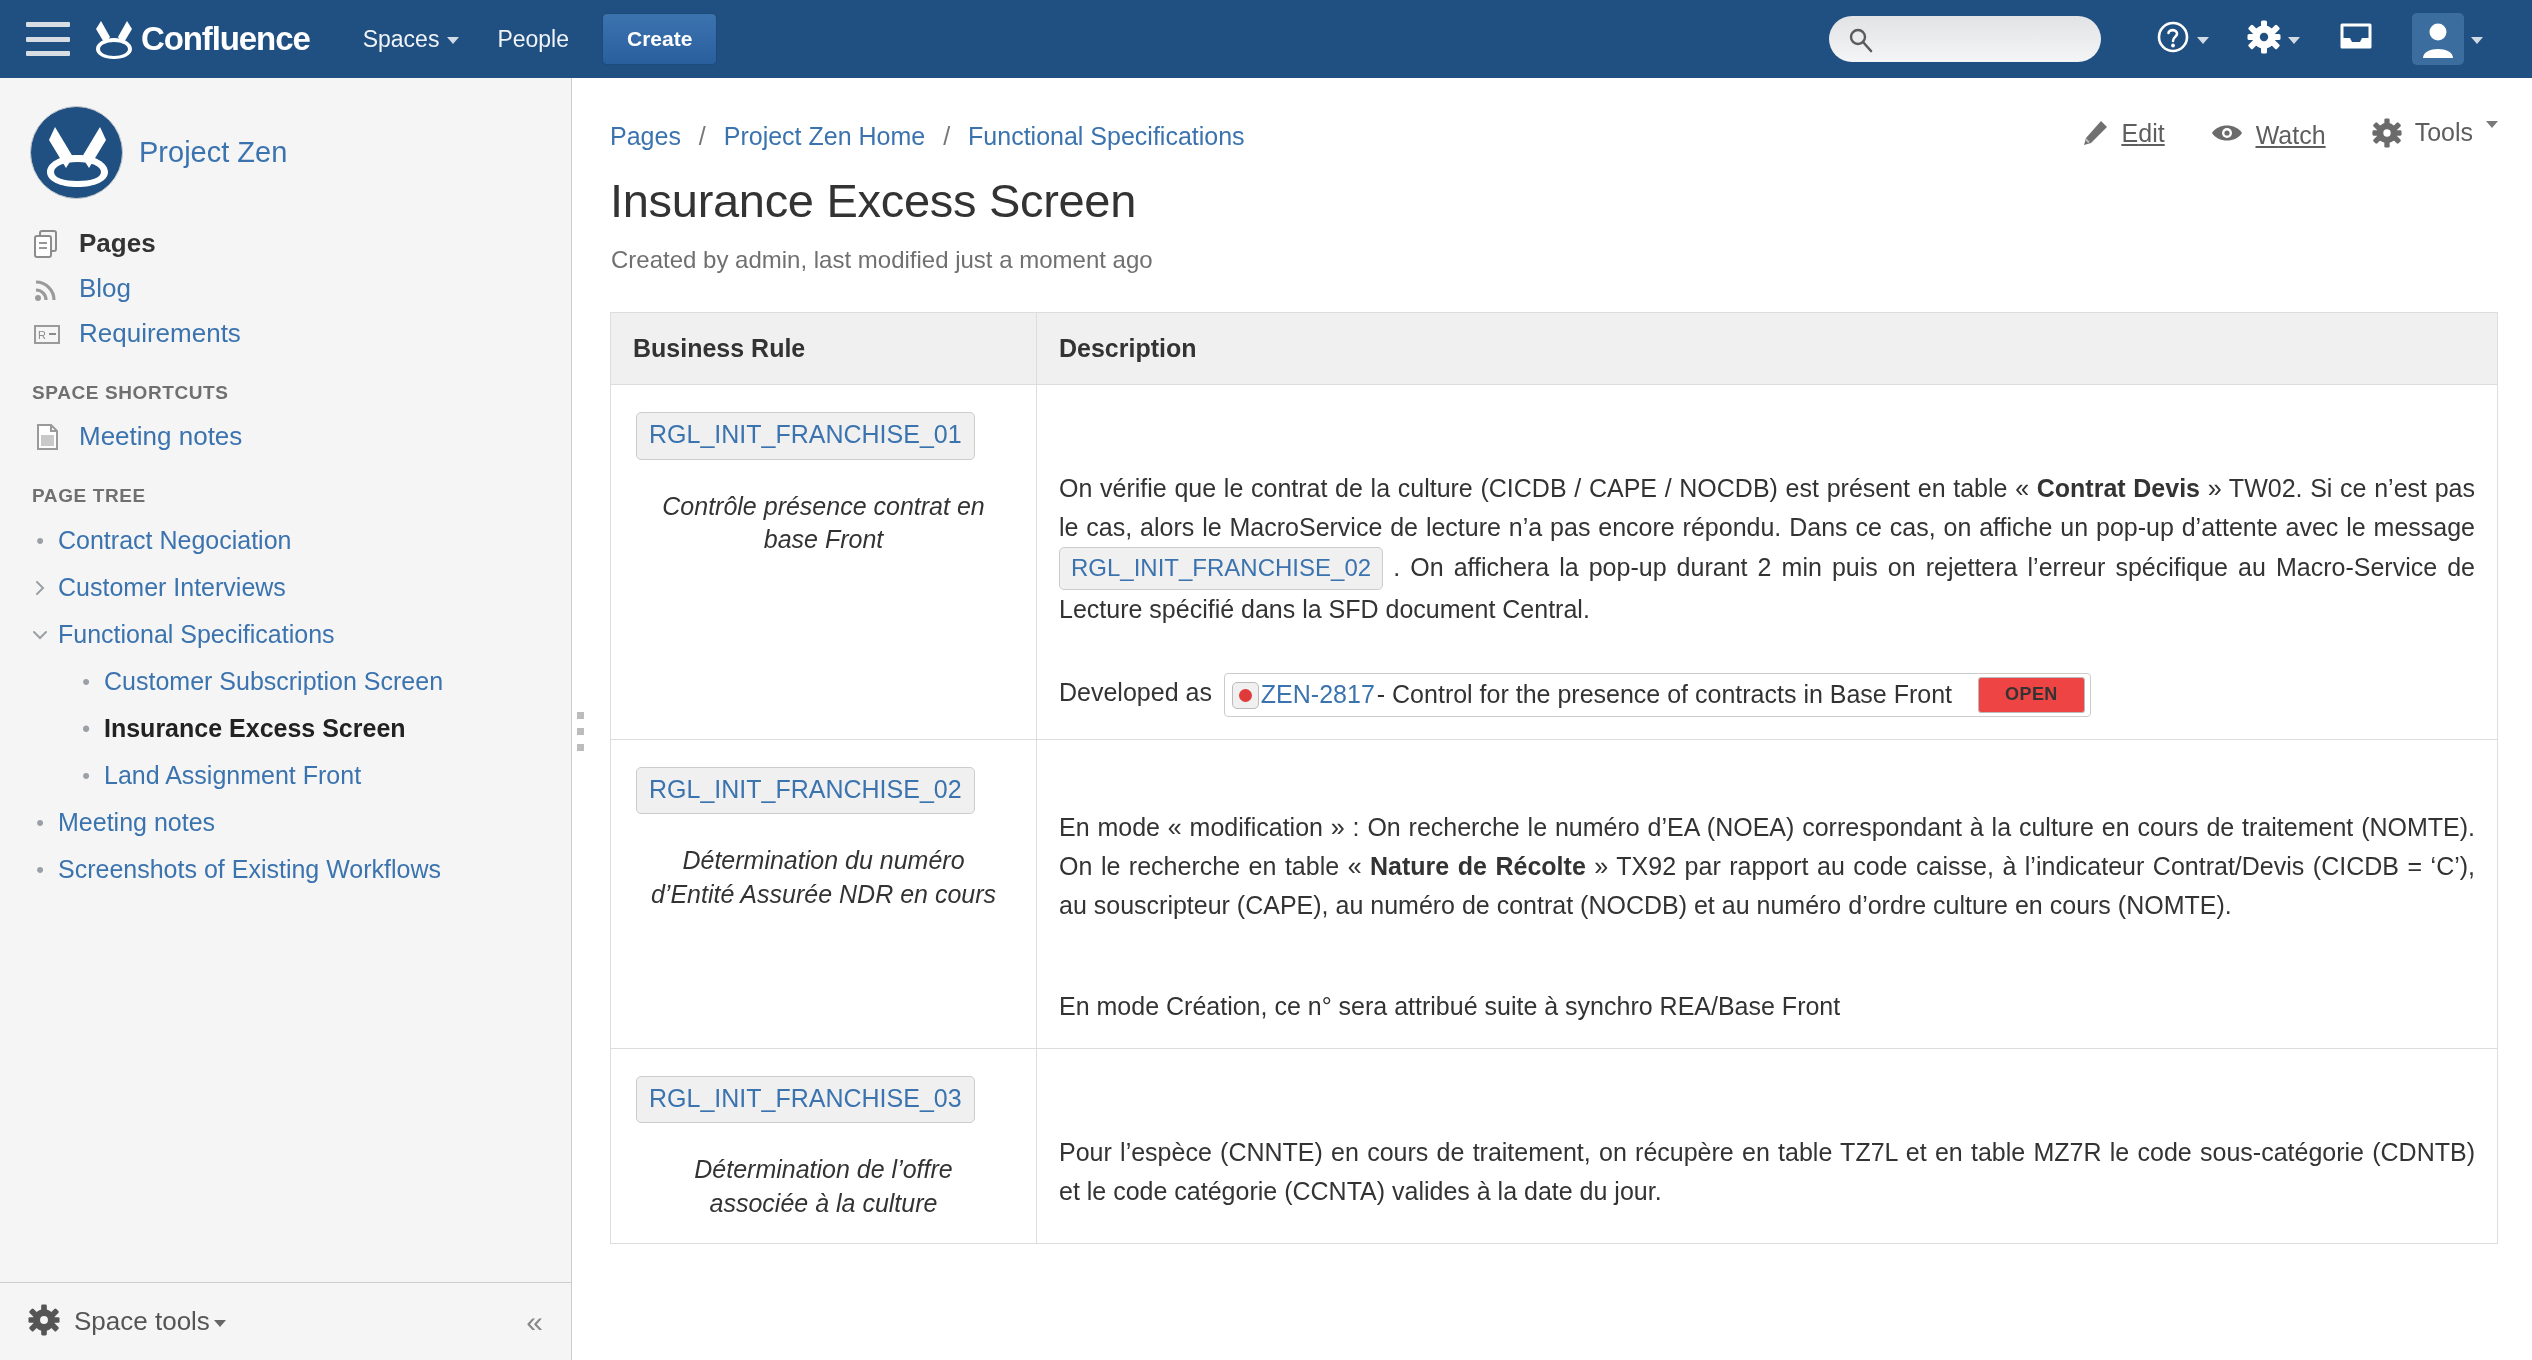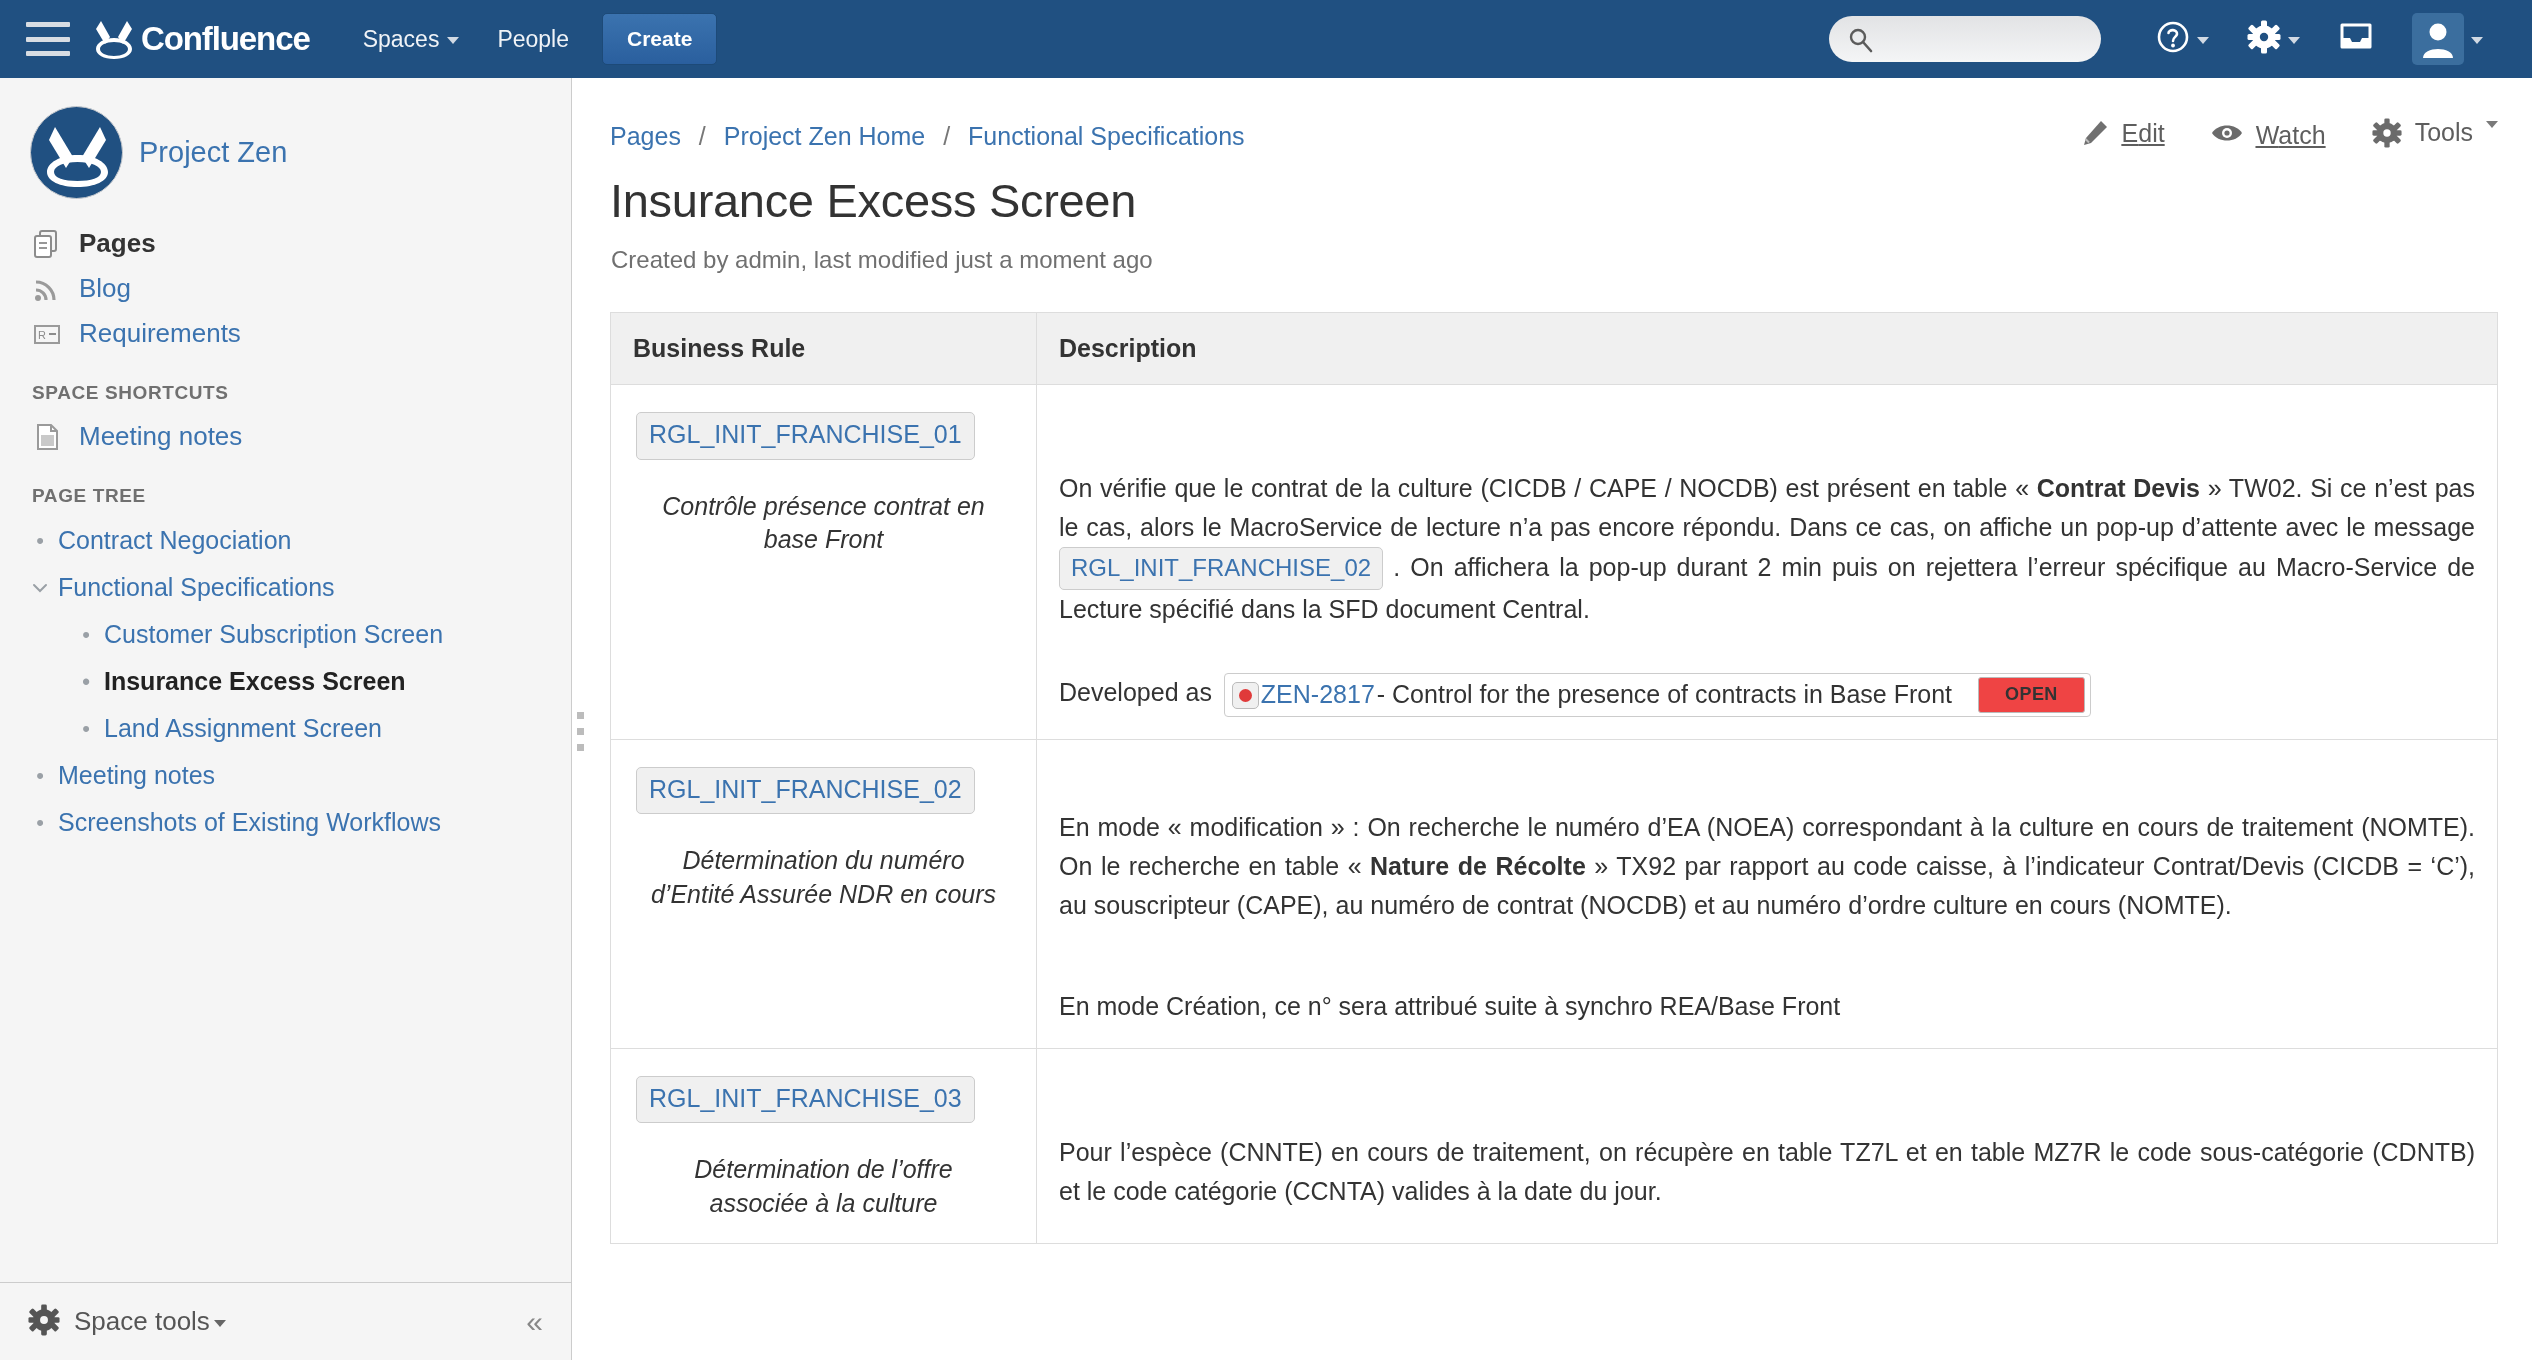--- a/index.html
+++ b/index.html
@@ -410,20 +410,28 @@
 
   <div class="side-section">PAGE TREE</div>
 
   <div>
 
     <div class="tree-row lvl1">
       <span class="tree-marker">•</span>
       <span>Contract Negociation</span>
     </div>
 
+    <div class="tree-row lvl1">
+      <span class="tree-chev">
+        <svg width="16" height="16" viewBox="0 0 16 16">
+            <path d="M5 2 L11 8 L5 14" fill="none" stroke="#9aa0a6" stroke-width="2" stroke-linecap="round"></path>
+          </svg>
+      </span>
+      <span>Customer Interviews</span>
+    </div>
 
     <div class="tree-row lvl1">
       <span class="tree-chev">
         <svg width="16" height="16" viewBox="0 0 16 16">
             <path d="M2 5 L8 11 L14 5" fill="none" stroke="#9aa0a6" stroke-width="2" stroke-linecap="round"></path>
           </svg>
       </span>
       <span>Functional Specifications</span>
     </div>
 
@@ -432,21 +440,21 @@
       <span>Customer Subscription Screen</span>
     </div>
 
     <div class="tree-row lvl2 current">
       <span class="tree-marker">•</span>
       <span>Insurance Excess Screen</span>
     </div>
 
     <div class="tree-row lvl2">
       <span class="tree-marker">•</span>
-      <span>Land Assignment Screen</span>
+      <span>Land Assignment Front</span>
     </div>
 
     <div class="tree-row lvl1">
       <span class="tree-marker">•</span>
       <span>Meeting notes</span>
     </div>
 
     <div class="tree-row lvl1">
       <span class="tree-marker">•</span>
       <span>Screenshots of Existing Workflows</span>

